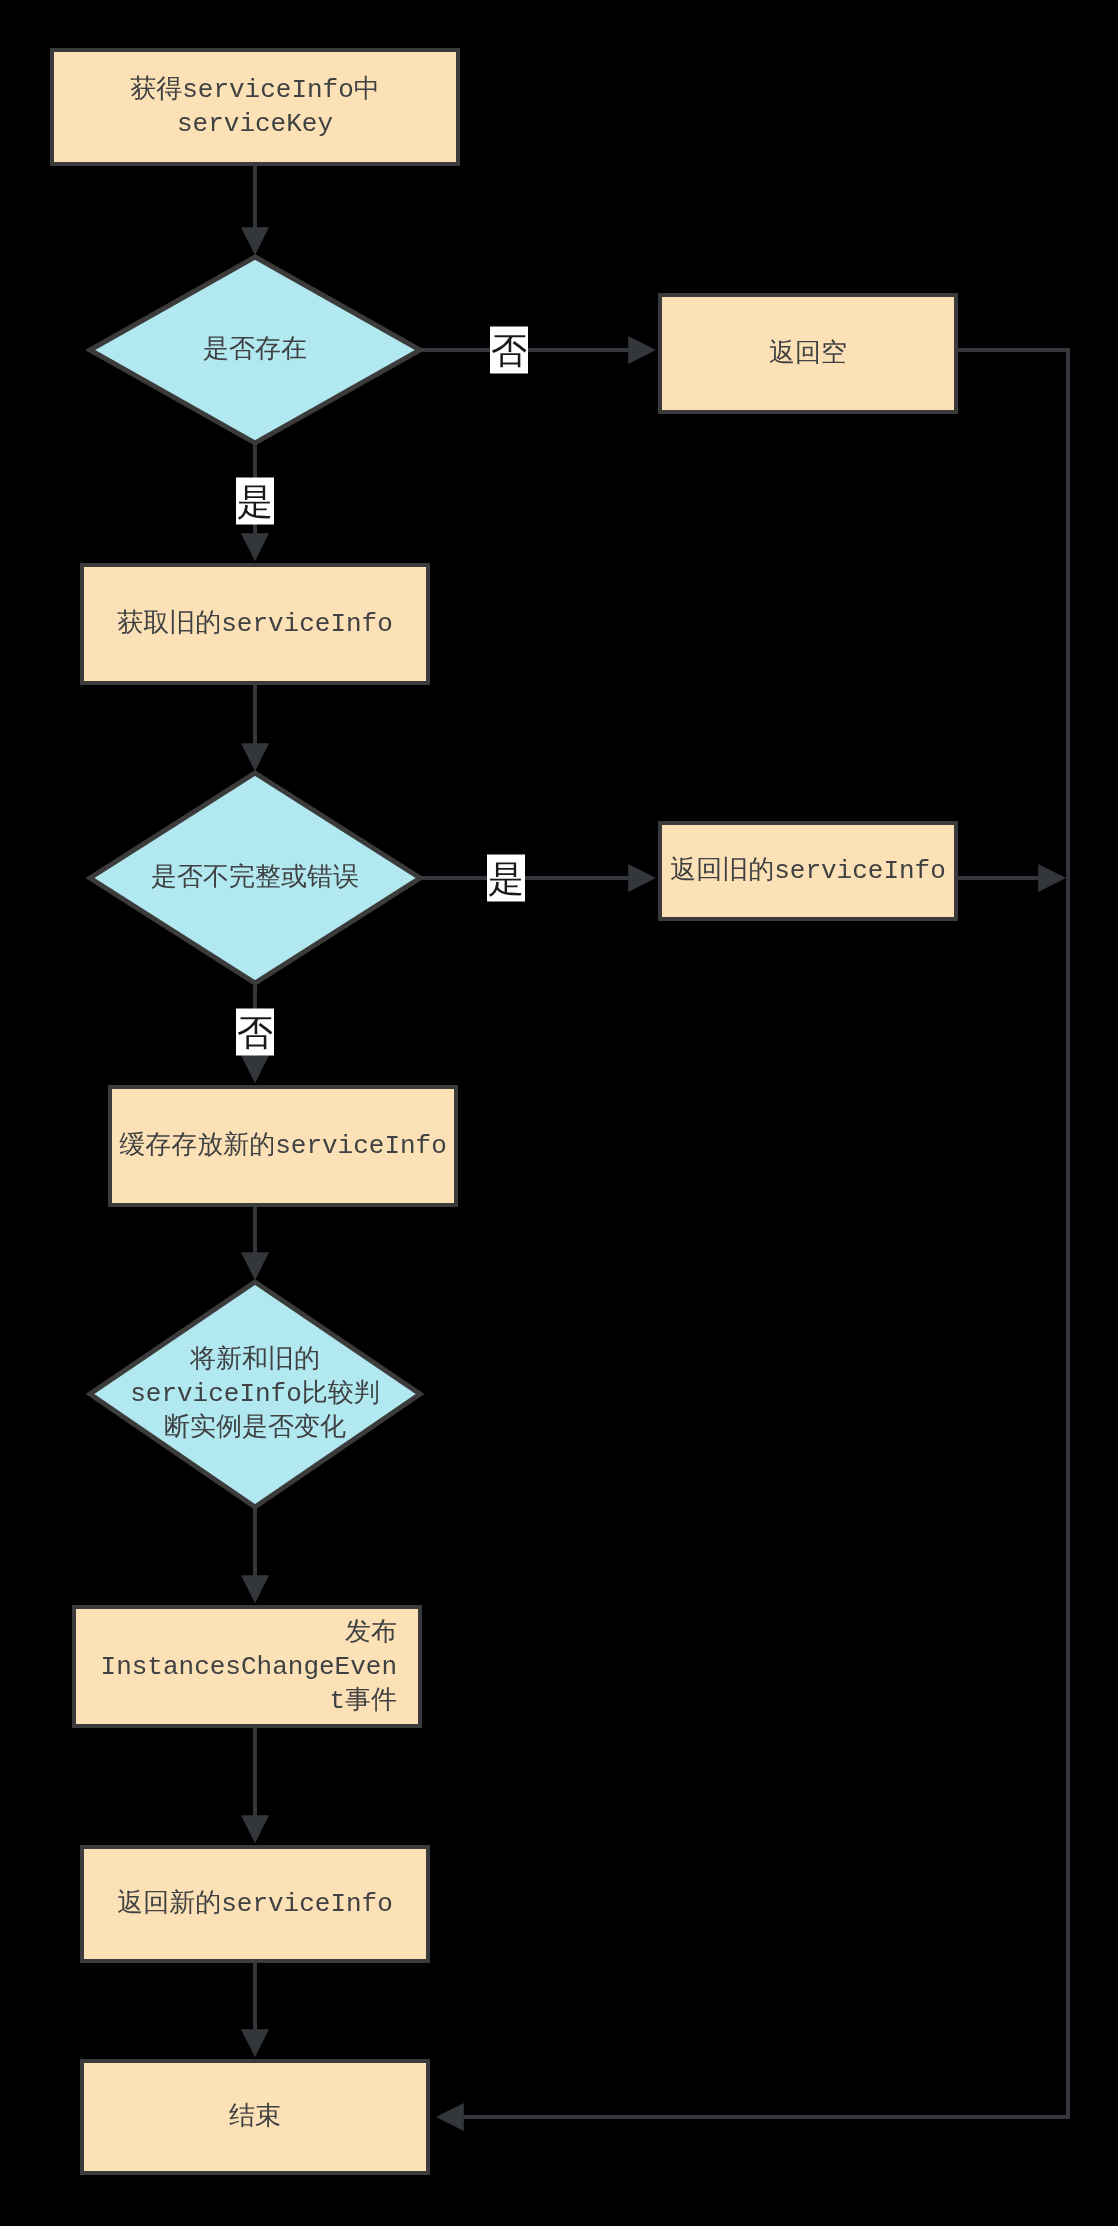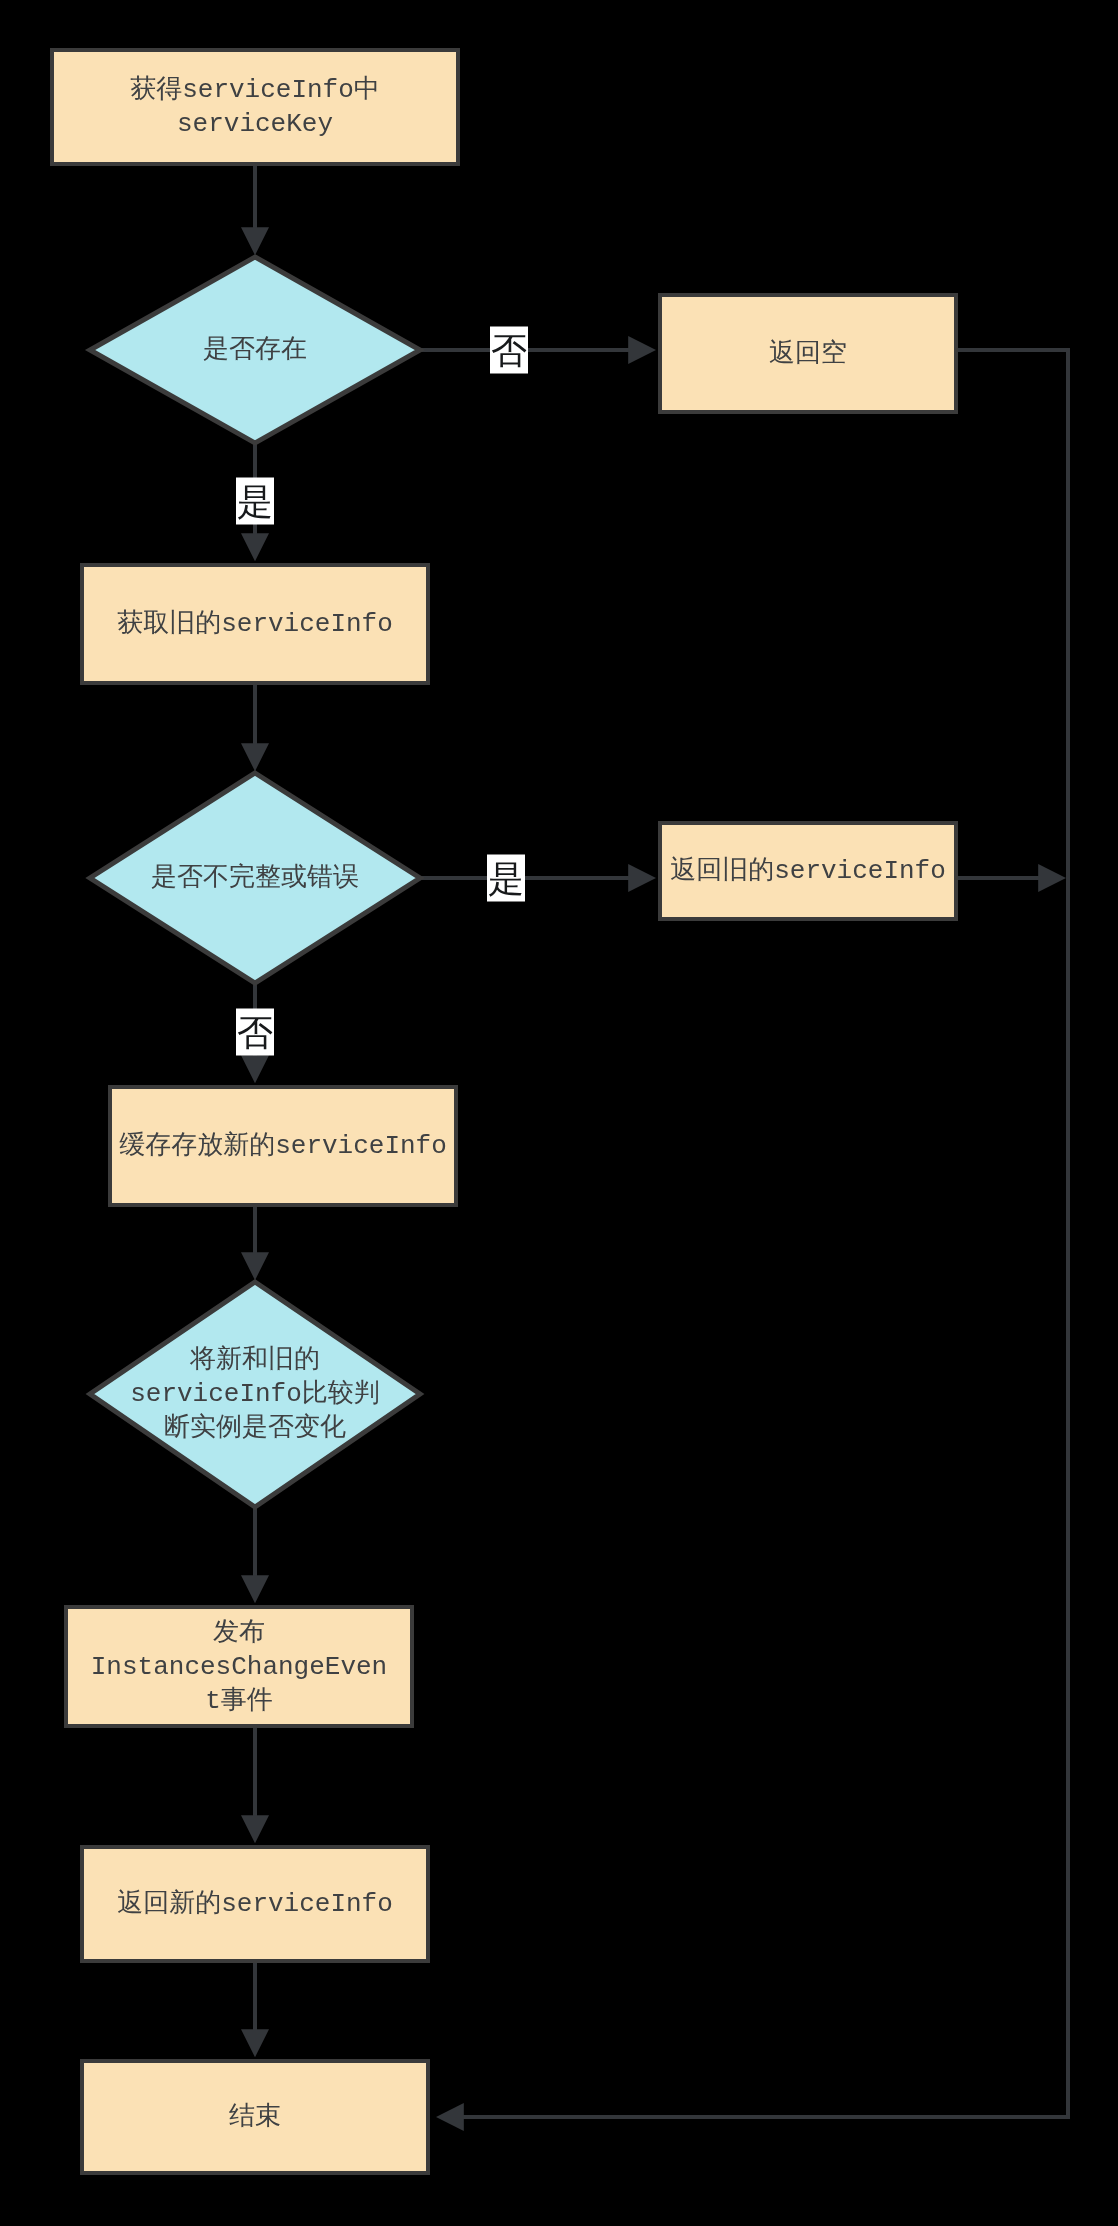--- a/index.html
+++ b/index.html
@@ -33,21 +33,21 @@
     position:absolute; transform:translate(-50%,-50%);
     background:var(--label-bg); color:var(--label-text);
     font-size:36px; line-height:1.25; padding:1px 1px; text-align:center;
   }
   
   .n-start      {left:50px;  top:48px;   width:410px; height:118px;}
   .n-return-empty{left:658px; top:293px; width:300px; height:121px;}
   .n-get-old    {left:80px;  top:563px;  width:350px; height:122px;}
   .n-return-old {left:658px; top:821px;  width:300px; height:100px;}
   .n-cache-new  {left:80px;  top:1085px; width:350px; height:122px;margin-left:28px;}
-  .n-publish    {left:64px;  top:1605px; width:350px; height:123px;}
+  .n-publish    {left:72px;  top:1605px; width:350px; height:123px;text-align:right;}
   .n-publish .inner{max-width:300px;}
   .n-return-new {left:80px;  top:1845px; width:350px; height:118px;}
   .n-end        {left:80px;  top:2059px; width:350px; height:116px;}
   .dt-exists    {left:255px; top:350px;  width:240px;}
   .dt-incomplete{left:255px; top:878px;  width:300px;}
   .dt-compare   {left:255px; top:1394px; width:270px;}
   .l-exists-no    {left:509px; top:350px;}
   .l-exists-yes   {left:255px; top:501px;}
   .l-incomplete-yes{left:506px; top:878px;}
   .l-incomplete-no{left:255px; top:1032px;}

